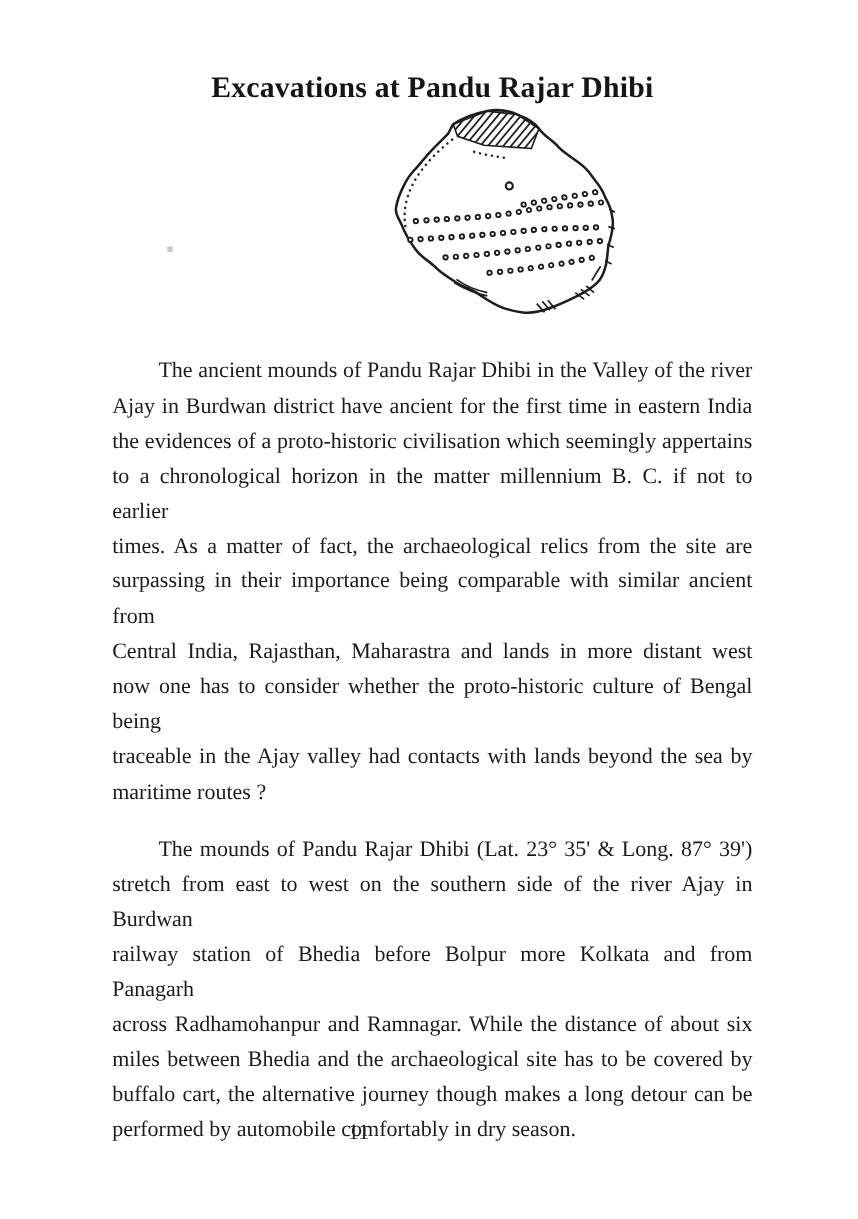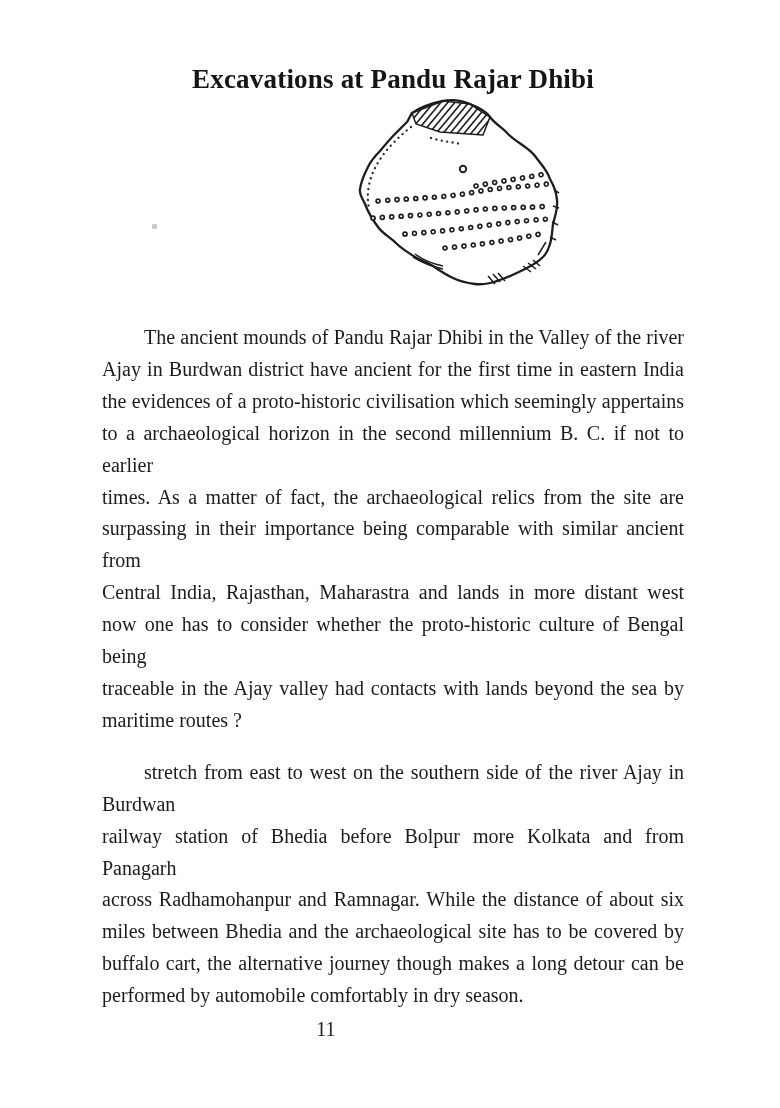--- a/index.html
+++ b/index.html
@@ -156,29 +156,30 @@
         <path d="M 68 163 C 78 169 88 173 98 175" fill="none"></path>
       </g>
     </svg>
   </div>
 
   <div class="article">
     <div class="para">
         <div class="line">The ancient mounds of Pandu Rajar Dhibi in the Valley of the river</div>
         <div class="line">Ajay in Burdwan district have ancient for the first time in eastern India</div>
         <div class="line">the evidences of a proto-historic civilisation which seemingly appertains</div>
-        <div class="line">to a archaeological horizon in the second millennium B. C. if not to earlier</div>
+        <div class="line">to a chronological horizon in the matter millennium B. C. if not to earlier</div>
         <div class="line">times. As a matter of fact, the archaeological relics from the site are</div>
         <div class="line">surpassing in their importance being comparable with similar ancient from</div>
         <div class="line">Central India, Rajasthan, Maharastra and lands in more distant west</div>
         <div class="line">now one has to consider whether the proto-historic culture of Bengal being</div>
         <div class="line">traceable in the Ajay valley had contacts with lands beyond the sea by</div>
         <div class="line">maritime routes ?</div>
       </div>
     <div class="para">
+        <div class="line">The mounds of Pandu Rajar Dhibi (Lat. 23° 35' &amp; Long. 87° 39')</div>
         <div class="line">stretch from east to west on the southern side of the river Ajay in Burdwan</div>
         <div class="line">railway station of Bhedia before Bolpur more Kolkata and from Panagarh</div>
         <div class="line">across Radhamohanpur and Ramnagar. While the distance of about six</div>
         <div class="line">miles between Bhedia and the archaeological site has to be covered by</div>
         <div class="line">buffalo cart, the alternative journey though makes a long detour can be</div>
         <div class="line">performed by automobile comfortably in dry season.</div>
       </div>
   </div>
 
   <div class="page-number">11</div>

